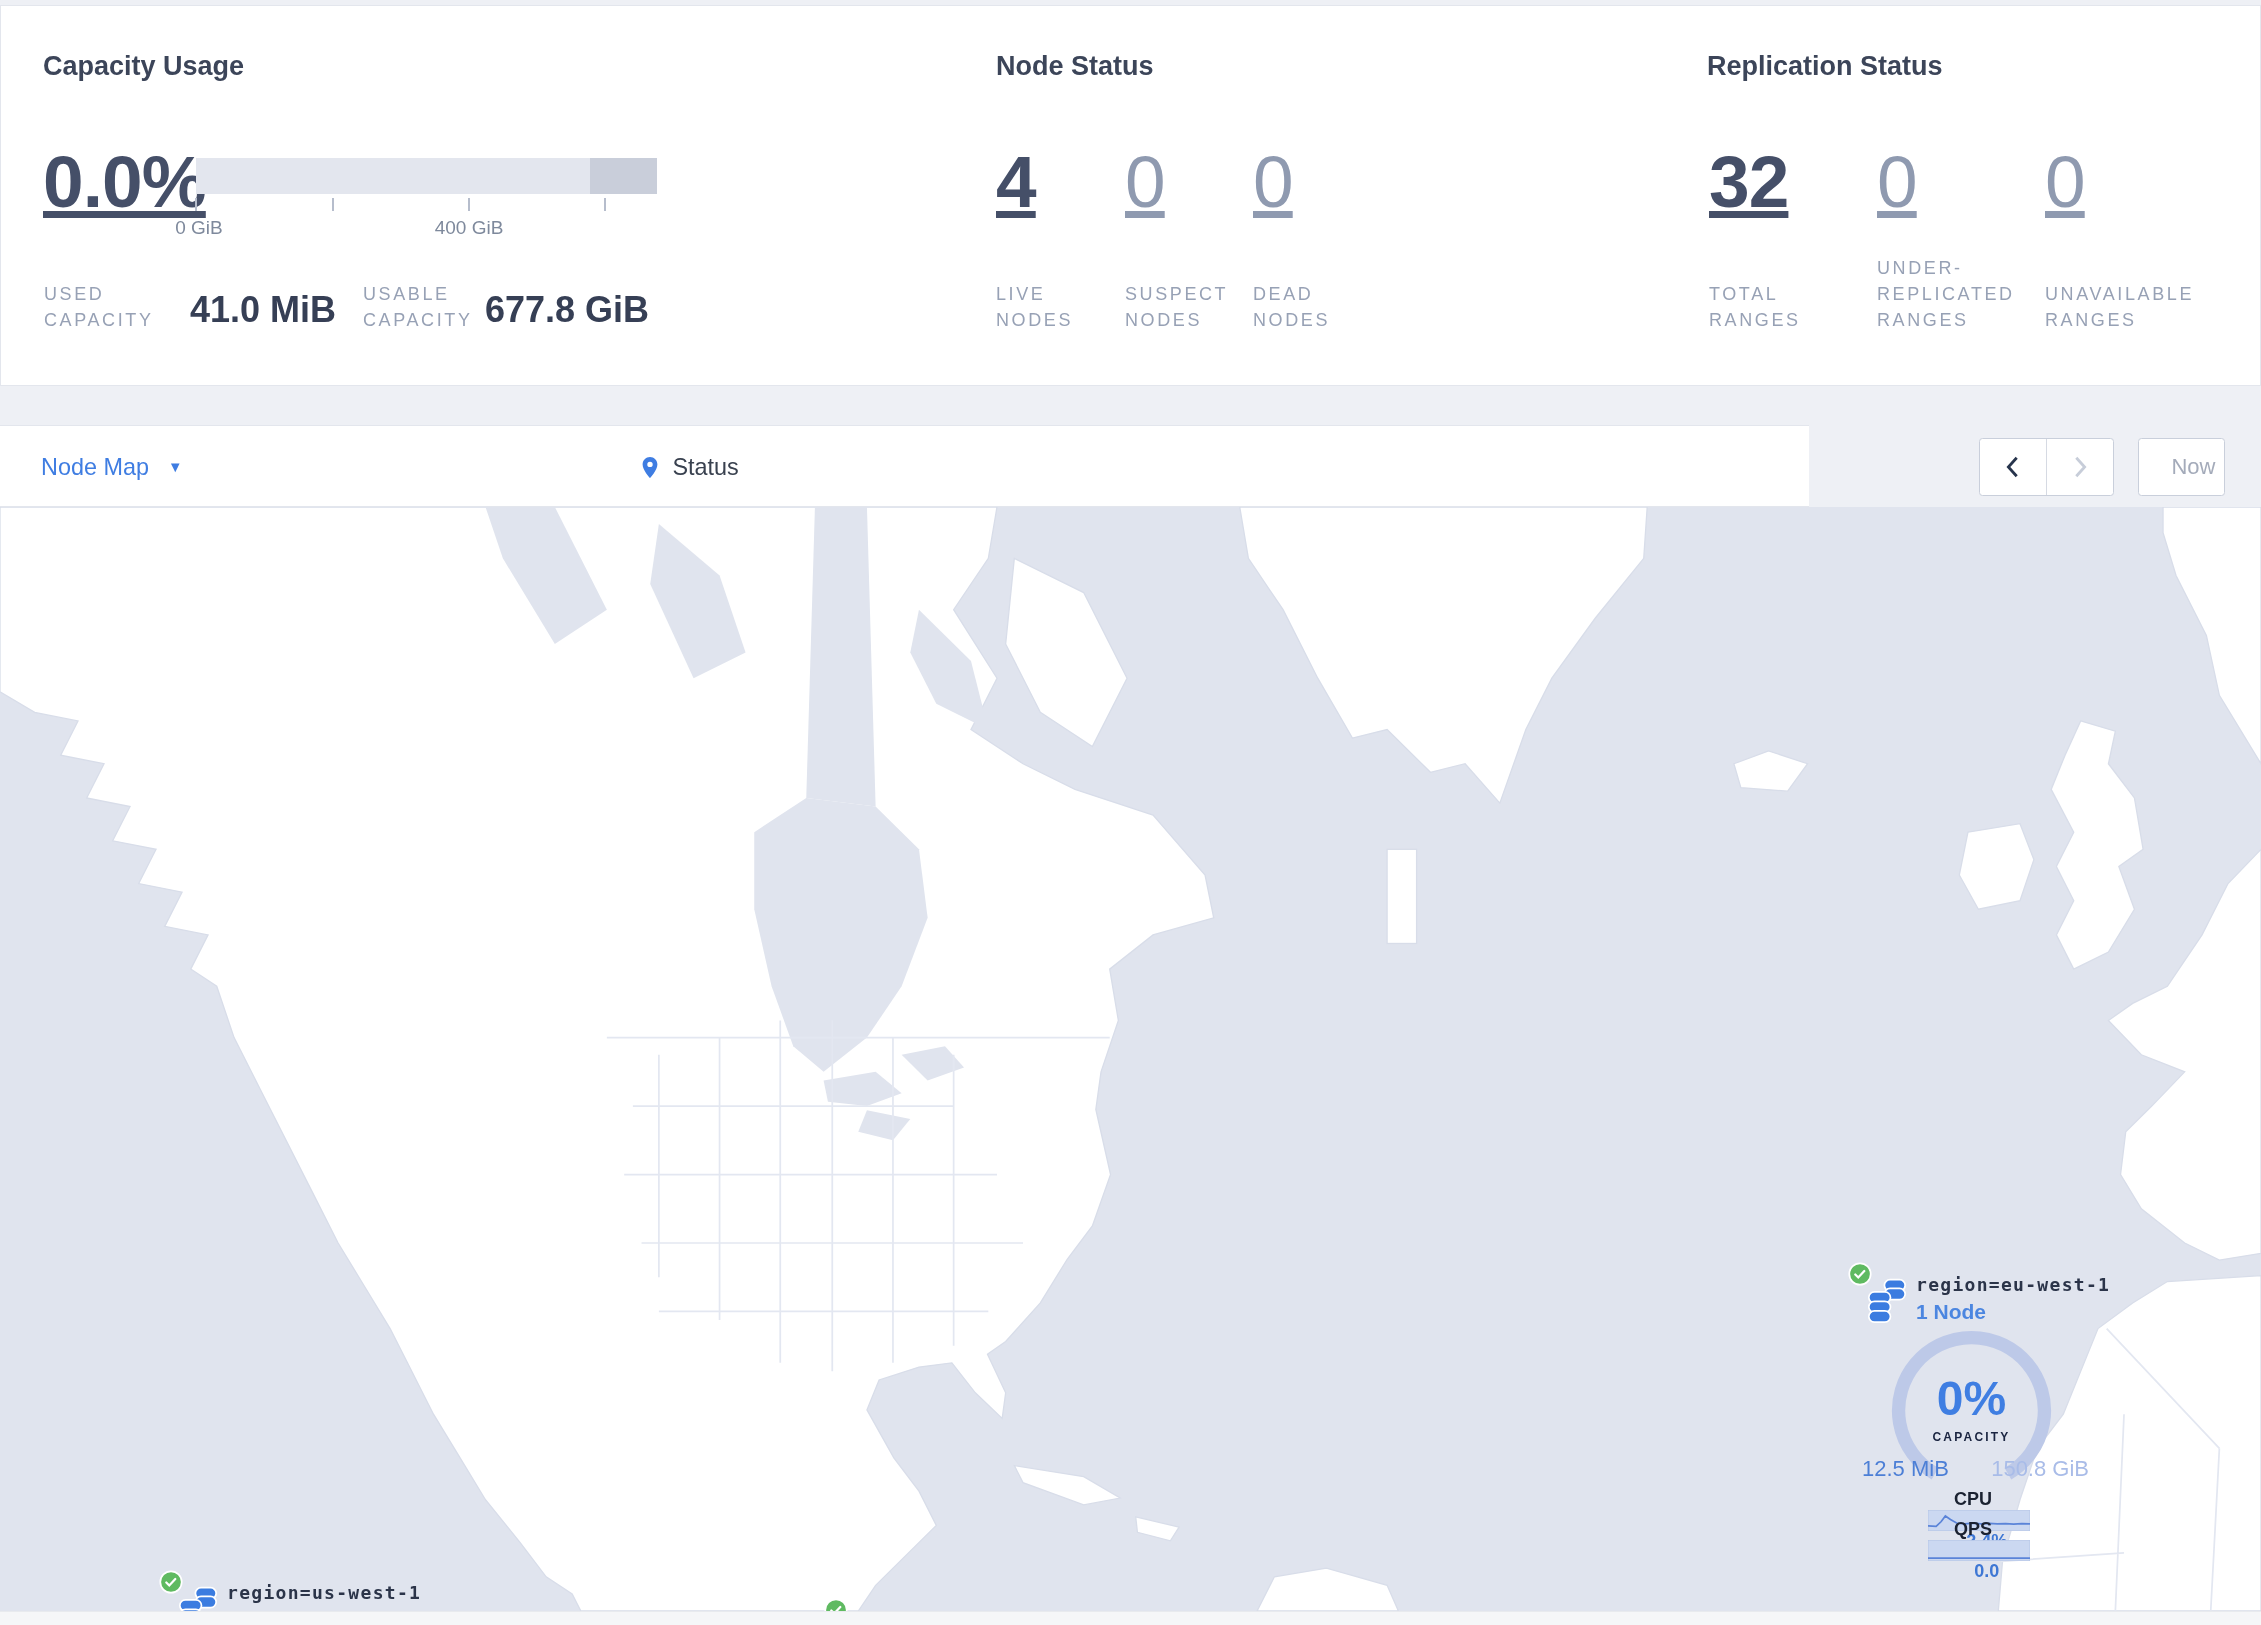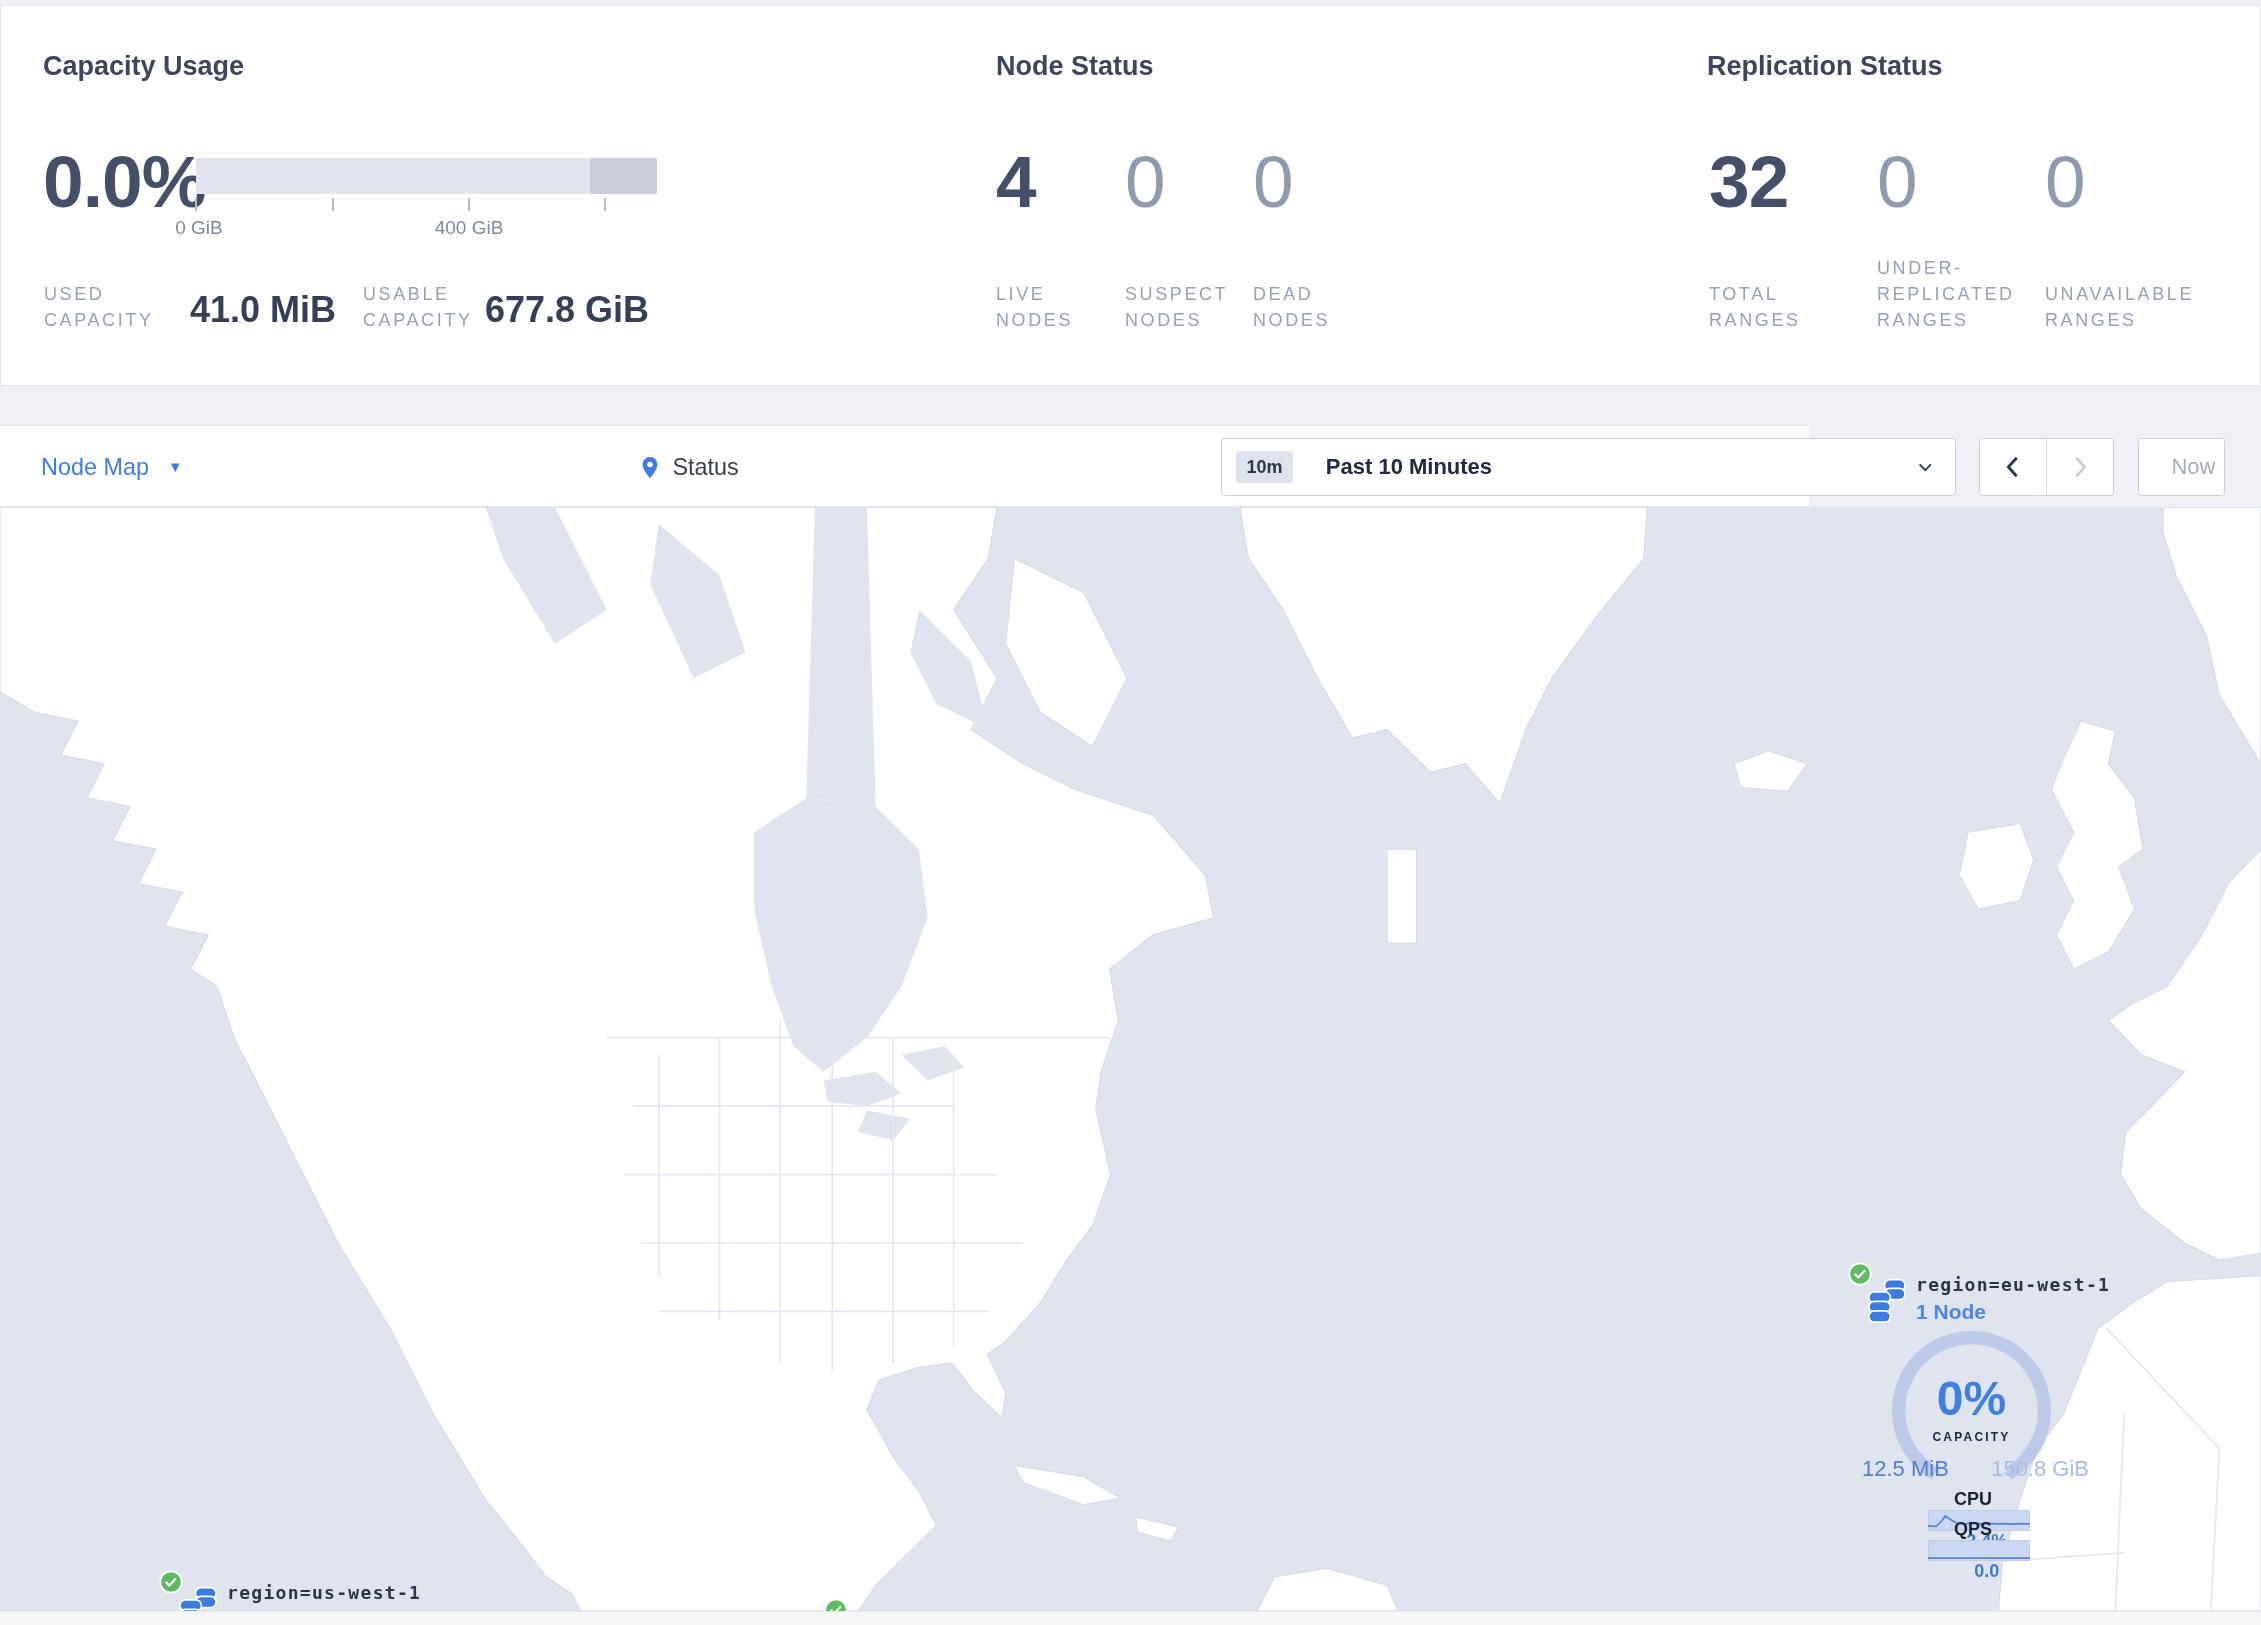--- a/index.html
+++ b/index.html
@@ -5,21 +5,21 @@
   * { margin:0; padding:0; box-sizing:border-box; }
   html,body { width:2261px; height:1626px; overflow:hidden;
     font-family:"Liberation Sans", sans-serif; background:#eef0f5; }
   .top-strip { position:absolute; left:0; top:0; width:2261px; height:5.2px; background:#eef0f5; }
 
   
   .stats-panel { position:absolute; left:0; top:5.2px; width:2261px; height:381px;
     background:#ffffff; border:0.9px solid #e3e6ed; }
   .sec-title { position:absolute; top:45px; font-size:27px; font-weight:bold; color:#3c4559; }
   .t-cap { left:42px; } .t-node { left:995px; } .t-repl { left:1706px; }
-  .big-num { position:absolute; top:137px; font-size:73px; line-height:78px; font-weight:bold; color:#454f68; letter-spacing:-0.9px; }
+  .big-num { position:absolute; top:137px; font-size:73px; line-height:78px; font-weight:bold; color:#454f68; letter-spacing:-0.9px;text-decoration:underline; }
   .big-num.light { color:#8f9ab0; font-weight:normal; }
   .pct-big { left:42px; }
   .cap-bar { position:absolute; left:195px; top:152px; width:461px; height:36px; background:#e3e6ee; }
   .cap-bar-tail { position:absolute; right:0; top:0; width:67px; height:36px; background:#c9ceda; }
   .tick { position:absolute; top:192px; width:1.7px; height:13px; background:#b6bdcc; }
   .tick-label { position:absolute; top:211px; font-size:19px; color:#7e899c; transform:translateX(-50%); }
   .stat-label { position:absolute; bottom:52px; font-size:18px; line-height:26px; letter-spacing:2.6px;
     color:#97a1b5; }
   .stat-value-mid { position:absolute; bottom:54px; font-size:36px; font-weight:bold; color:#363f55; }
 
@@ -121,27 +121,20 @@
 <div class="toolbar">
   <div class="view-select">
     <span>Node Map</span>
     <span class="view-caret">▼</span>
   </div>
   <div class="breadcrumb">
     <svg width="24" height="31" viewBox="0 0 24 24">
       <path d="M12 1.5C7.9 1.5 4.6 4.8 4.6 8.9c0 5.6 7.4 13.6 7.4 13.6s7.4-8 7.4-13.6c0-4.1-3.3-7.4-7.4-7.4zm0 10.1a2.7 2.7 0 1 1 0-5.4 2.7 2.7 0 0 1 0 5.4z" fill="#3f7de2"></path>
     </svg>
     <span>Status</span>
-  </div>
-  <div class="time-box">
-    <span class="time-badge">10m</span>
-    <span class="time-label">Past 10 Minutes</span>
-    <svg class="time-chev" width="22.5" height="22.5" viewBox="0 0 24 24">
-      <polyline points="6,9 12,15 18,9" fill="none" stroke="#2b3850" stroke-width="2"></polyline>
-    </svg>
   </div>
   <div class="arrow-box">
     <div class="arrow-half prev">
       <svg width="24" height="26" viewBox="0 0 24 28">
         <polyline points="16,4 7,14 16,24" fill="none" stroke="#27344c" stroke-width="3"></polyline>
       </svg>
     </div>
     <div class="arrow-half">
       <svg width="24" height="26" viewBox="0 0 24 28">
         <polyline points="8,4 17,14 8,24" fill="none" stroke="#c7cdd9" stroke-width="3"></polyline>

